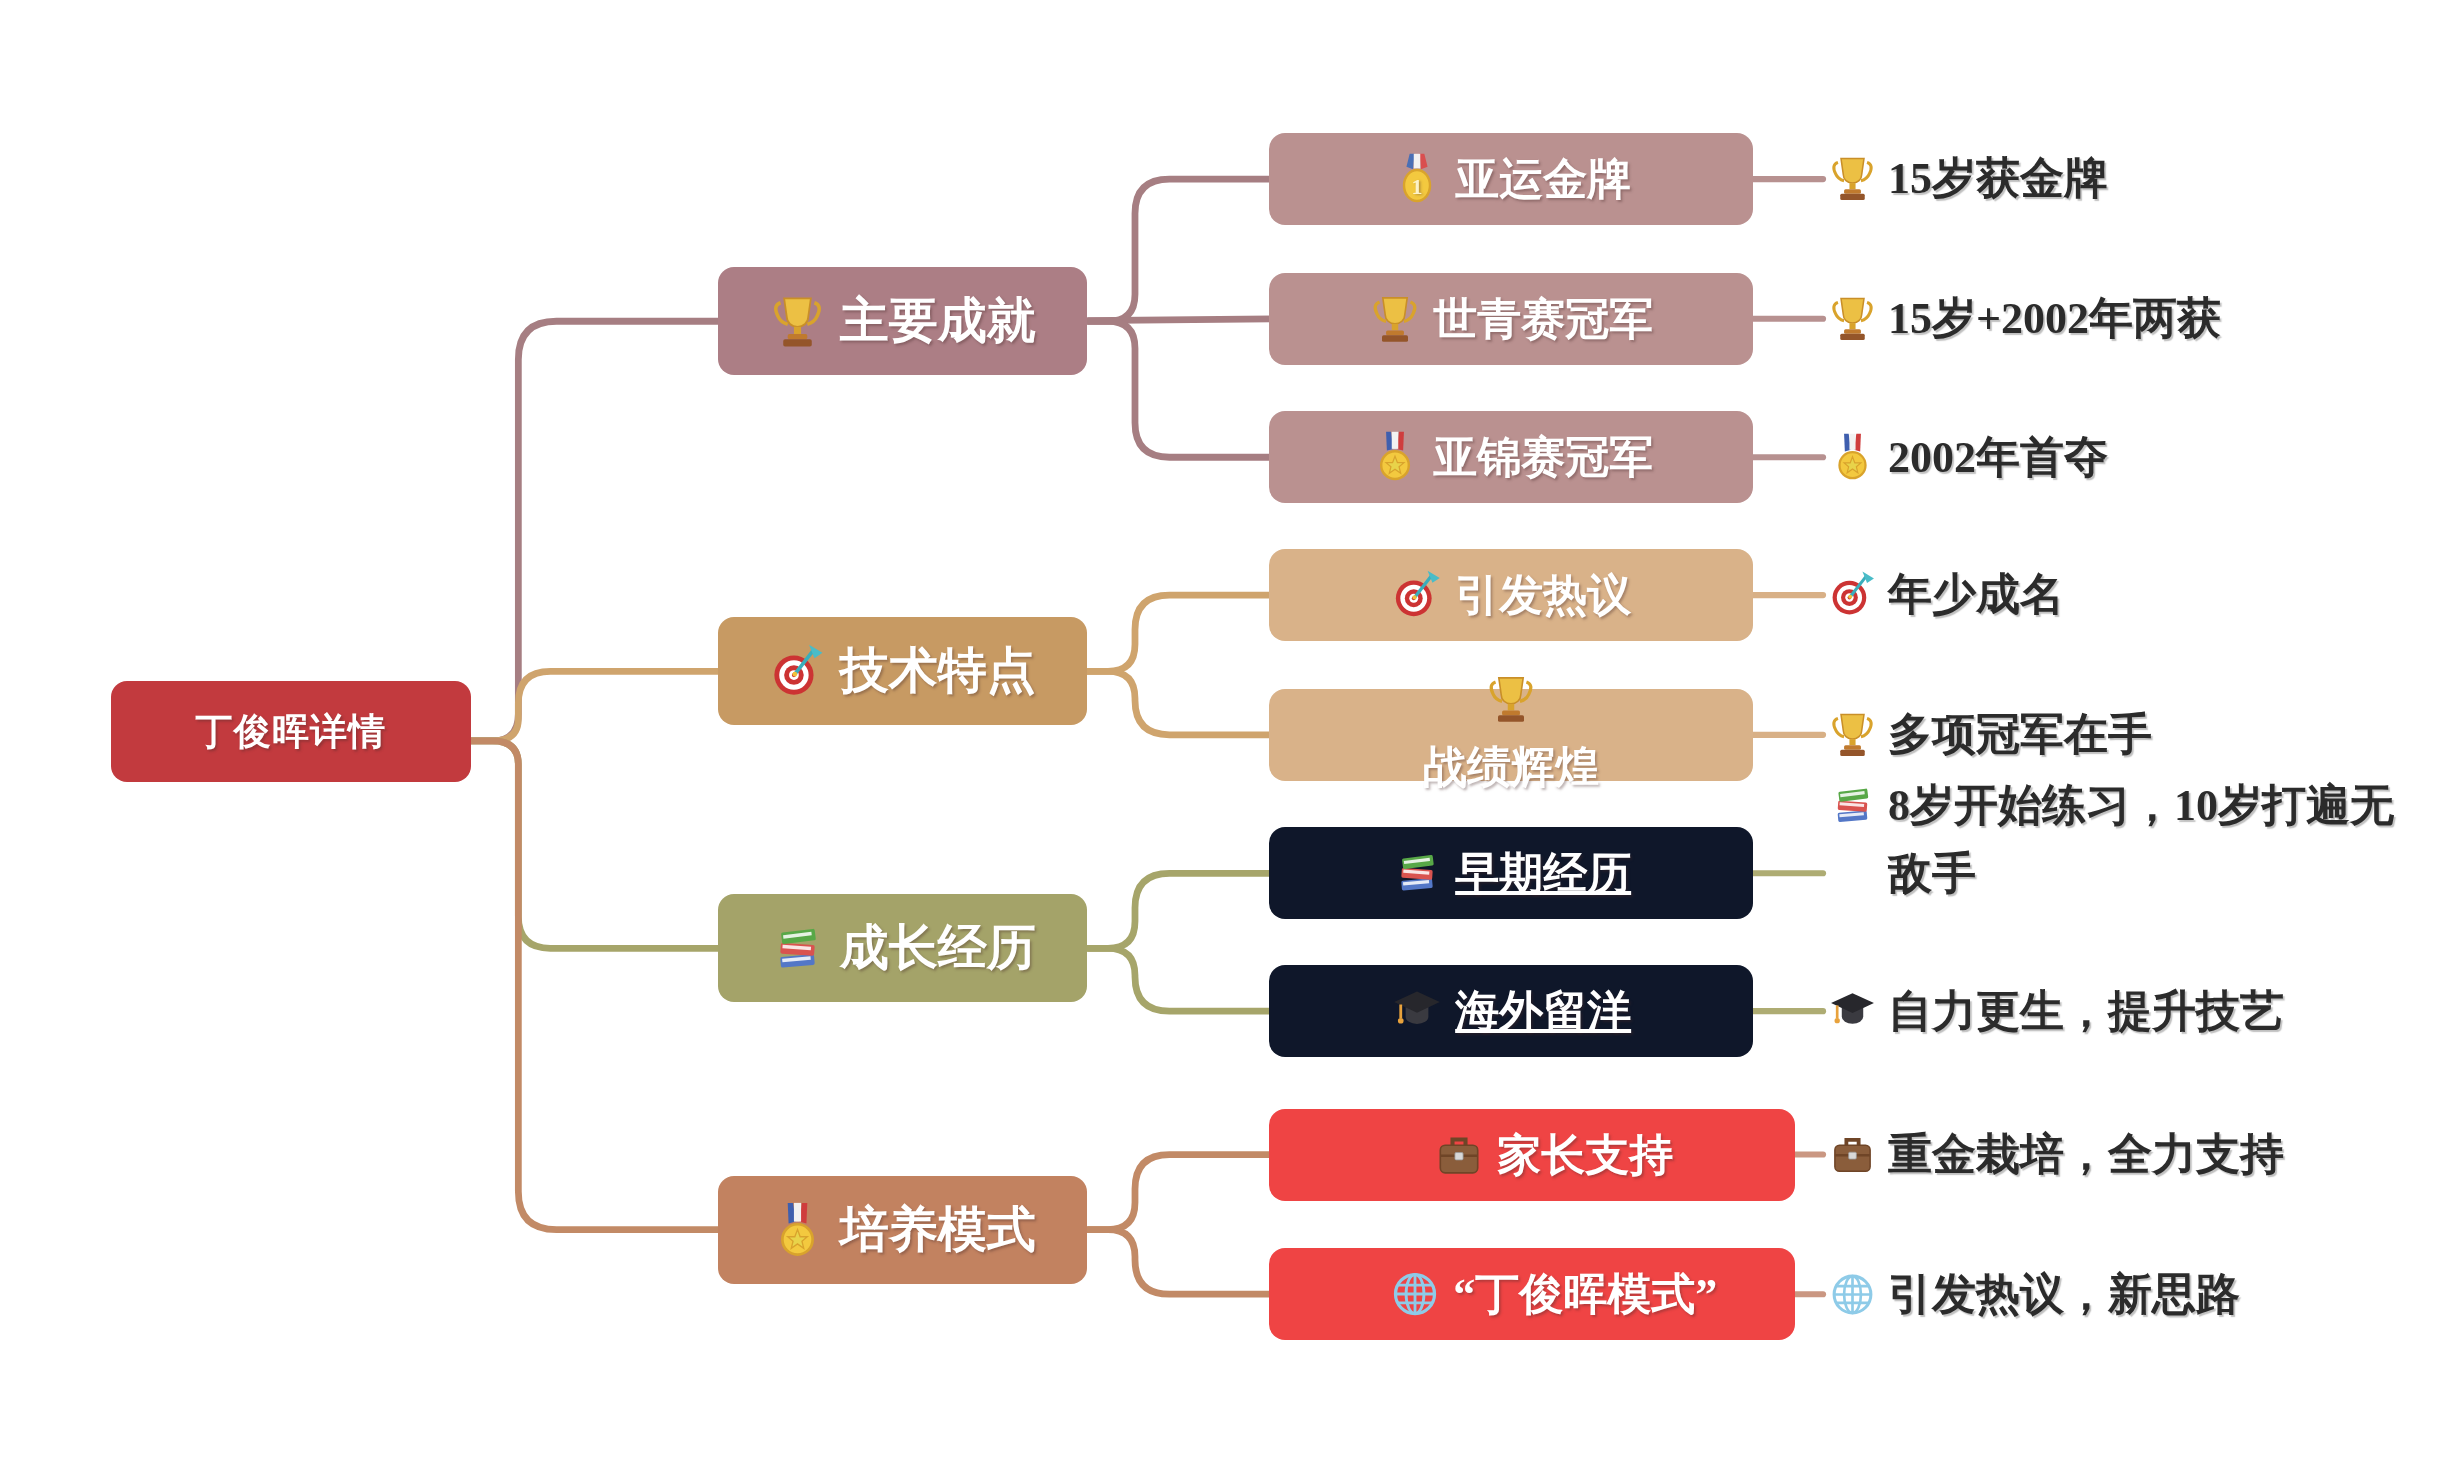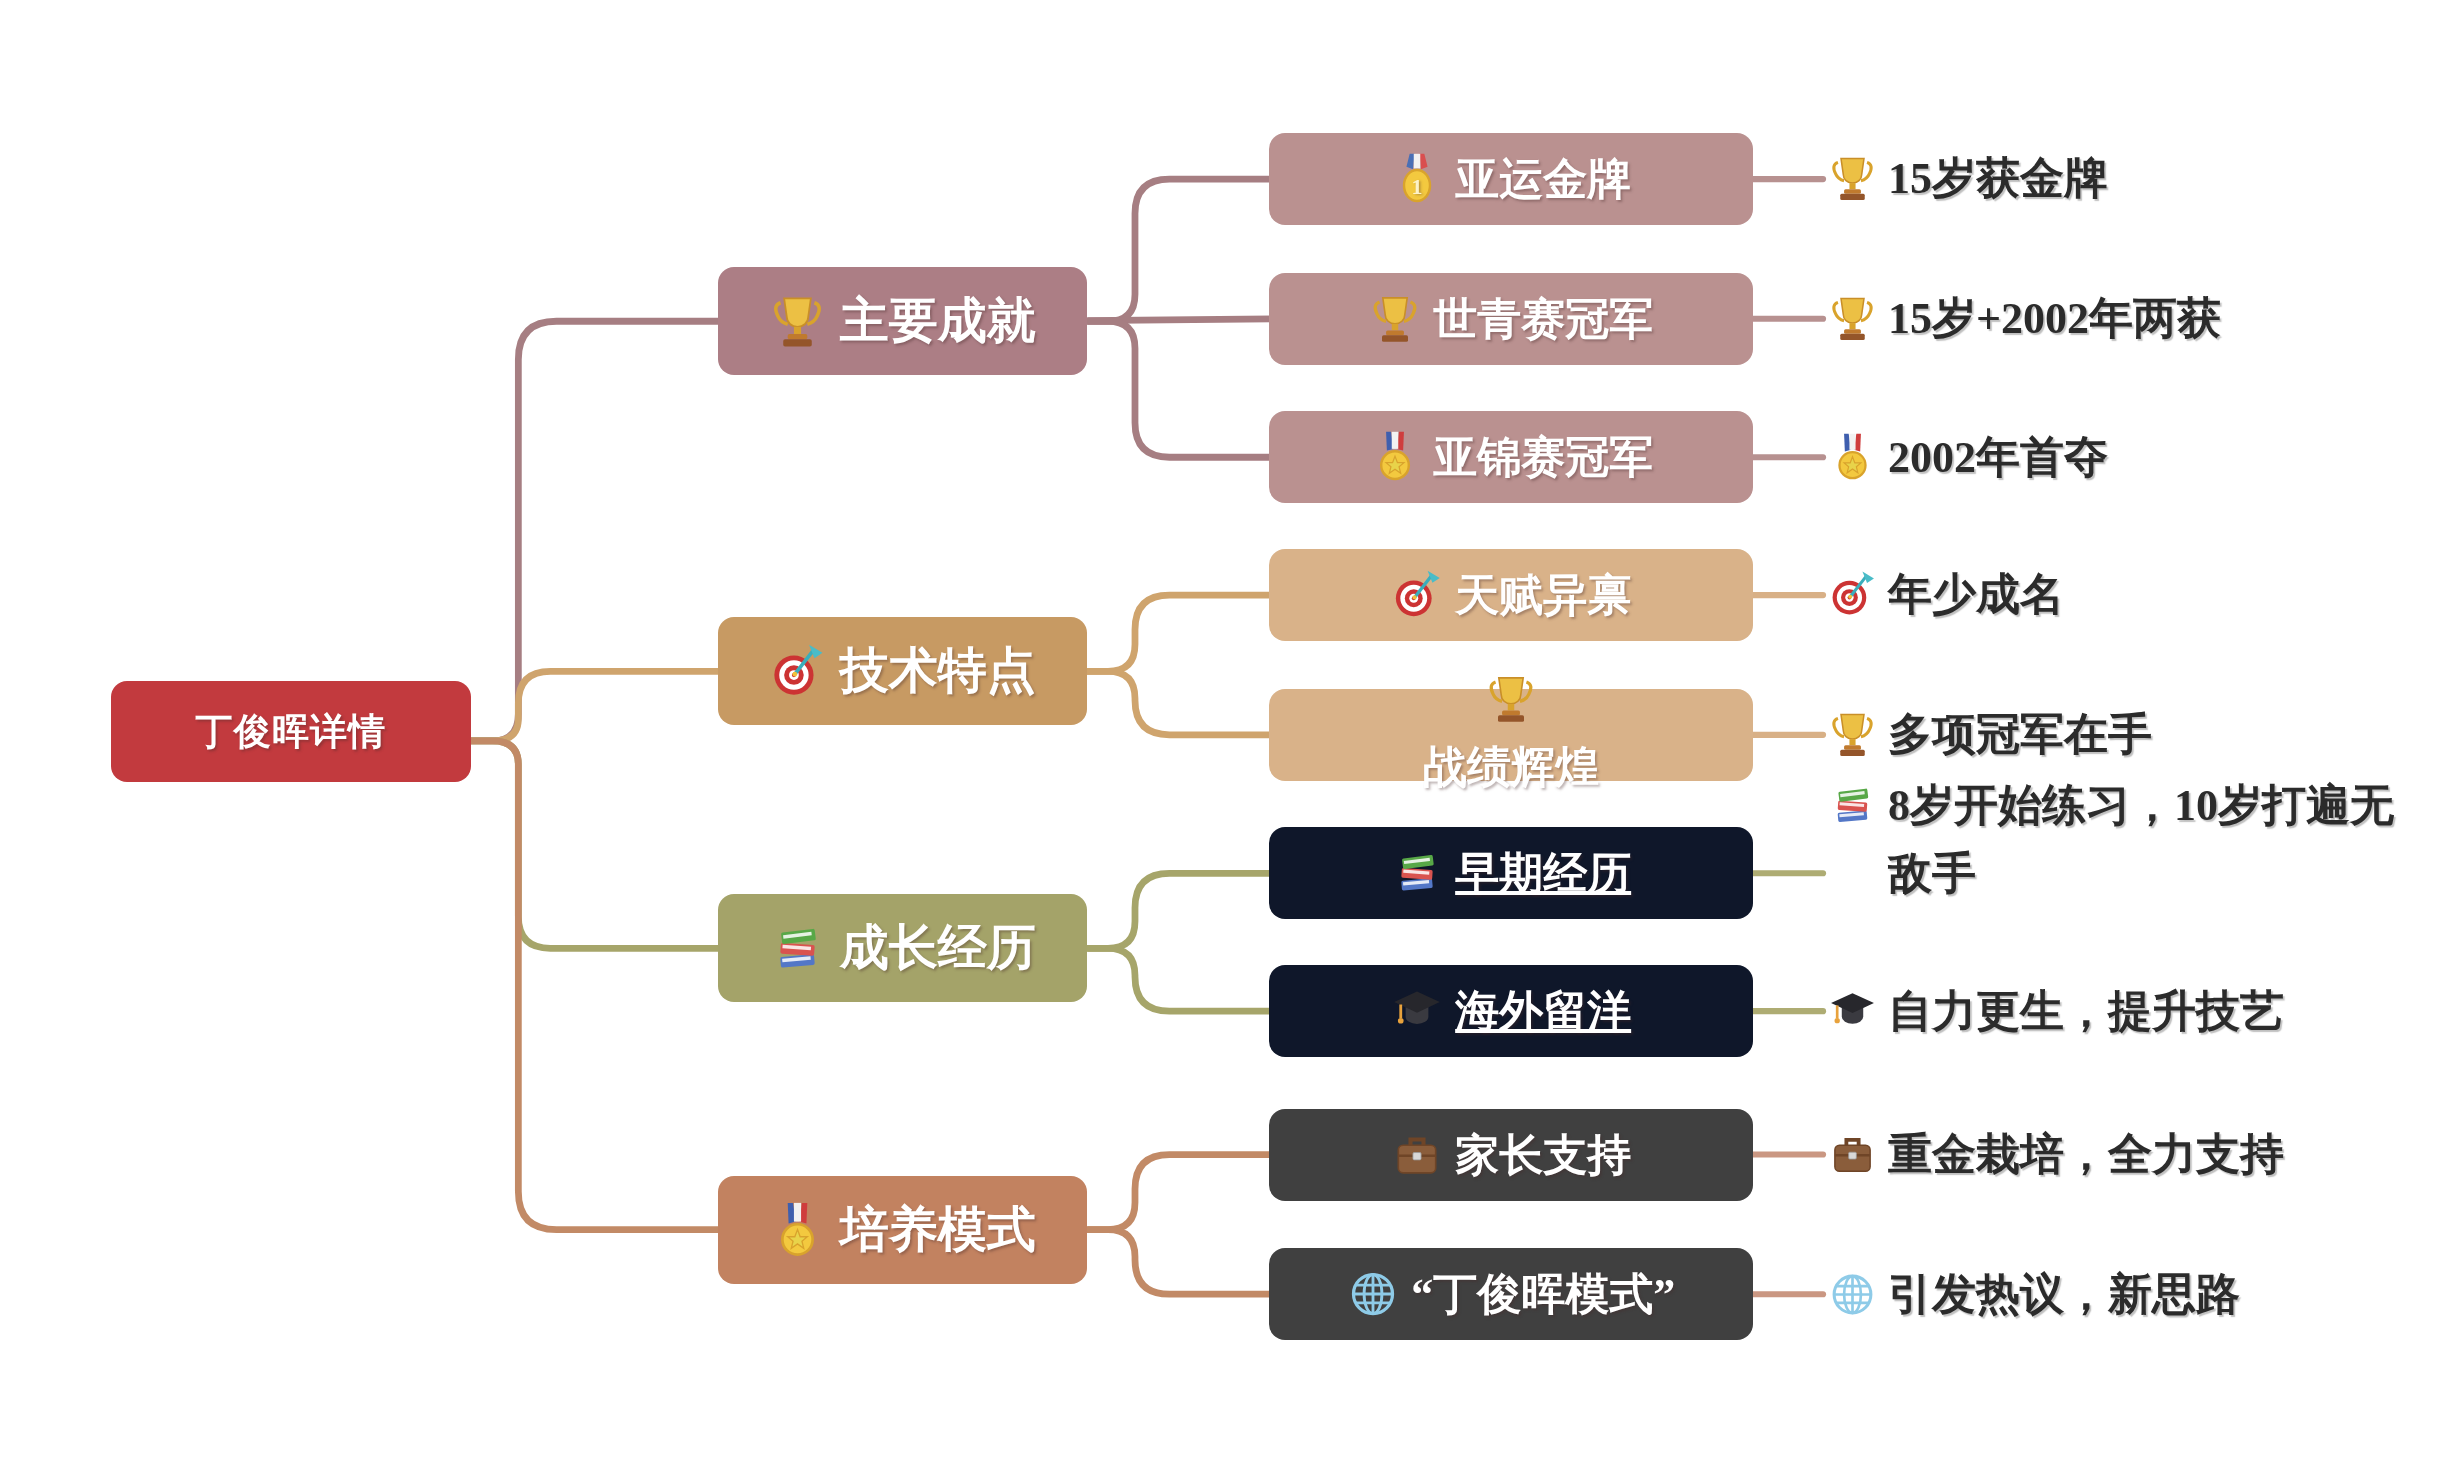--- a/index.html
+++ b/index.html
@@ -23,21 +23,21 @@
         font-size:37px;font-weight:bold;letter-spacing:1.2px;}
   .branch{left:718px;width:369px;height:108px;font-size:49px;font-weight:bold;gap:13.5px;align-items:center;}
   .child{left:1269px;width:484px;height:92px;font-size:44px;font-weight:bold;gap:12.3px;}
   .b1 .branch,.branch.b1{background:#ac7e85;}
   .child.b1{background:#ba9190;}
   .branch.b2{background:#c79a63;}
   .child.b2{background:#d9b289;}
   .branch.b3{background:#a4a369;}
   .child.b3{background:#0f172a;text-decoration:underline;}
   .branch.b4{background:#c28260;}
-  .child.b4{background:#404040;}
+  .child.b4{background:#ef4444;padding-left:42px;}
   .branch.b1{top:267px;} .branch.b2{top:617px;} .branch.b3{top:894px;} .branch.b4{top:1176px;}
   .child.r1{top:133px;} .child.r2{top:273px;} .child.r3{top:411px;}
   .child.r4{top:549px;} .child.r5{top:689px;flex-direction:column;}
   .child.r6{top:827px;} .child.r7{top:965px;}
   .child.r8{top:1109px;} .child.r9{top:1248px;}
 
   .leaf{position:absolute;left:1828px;display:flex;align-items:flex-start;gap:11px;
         color:#2b2b2b;font-size:44px;font-weight:bold;line-height:68px;
         text-shadow:1.8px 1.8px 1.2px rgba(0,0,0,.25);}
   .leaf .txt{display:block;max-width:511px;}
@@ -199,21 +199,21 @@
   <div class="node branch b2">
     <svg class="ic" viewBox="0 0 92 92" width="57" height="57">
         <use href="#sym-target"></use>
       </svg>
     <span>技术特点</span>
   </div>
   <div class="node child b2 r4">
     <svg class="ic" viewBox="0 0 84 84" width="52" height="52">
         <use href="#sym-target"></use>
       </svg>
-    <span>天赋异禀</span>
+    <span>引发热议</span>
   </div>
   <div class="leaf r4">
     <svg class="ic" viewBox="0 0 80 80" width="49" height="49">
         <use href="#sym-target"></use>
       </svg>
     <span class="txt">年少成名</span>
   </div>
   <div class="node child b2 r5">
     <svg class="ic" viewBox="0 0 84 84" width="52" height="52">
         <use href="#sym-trophy"></use>

